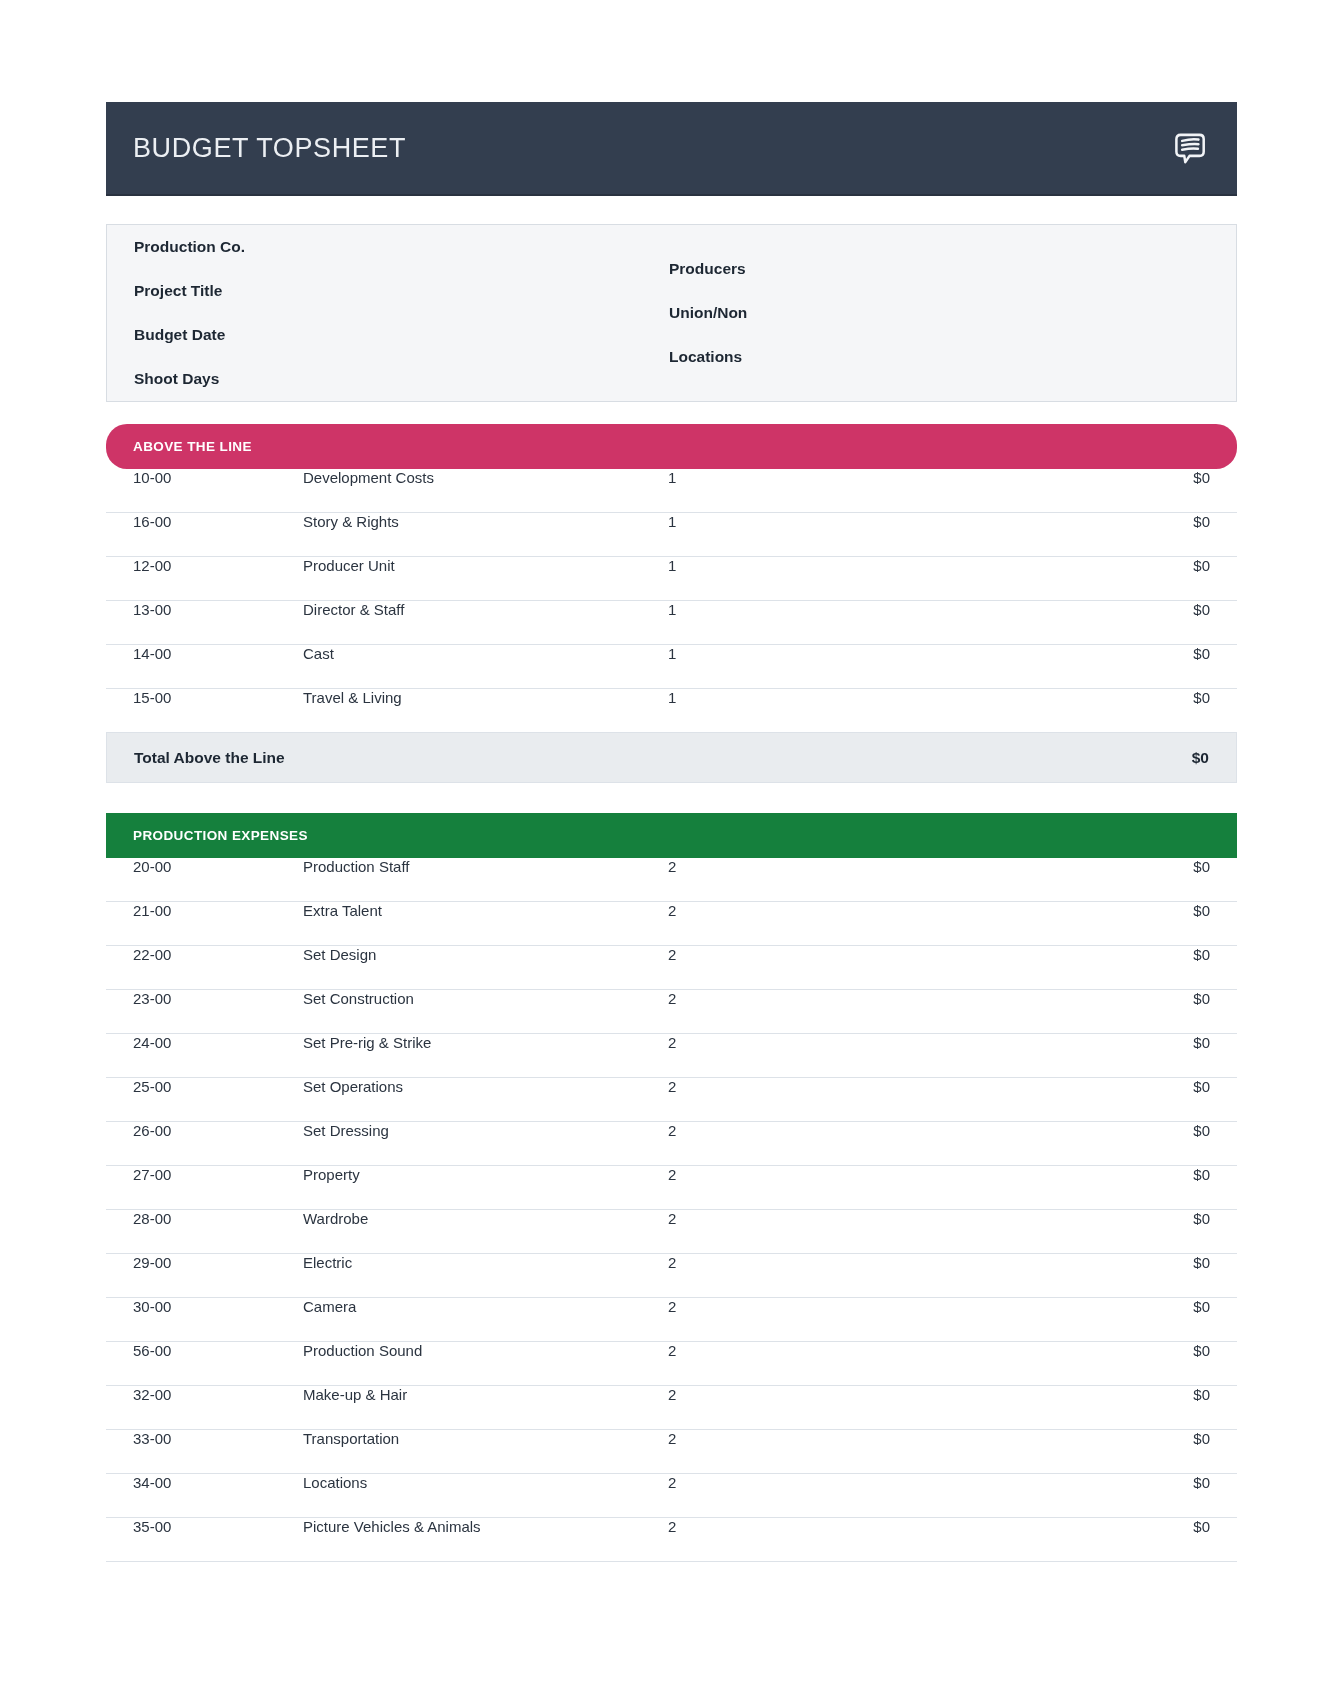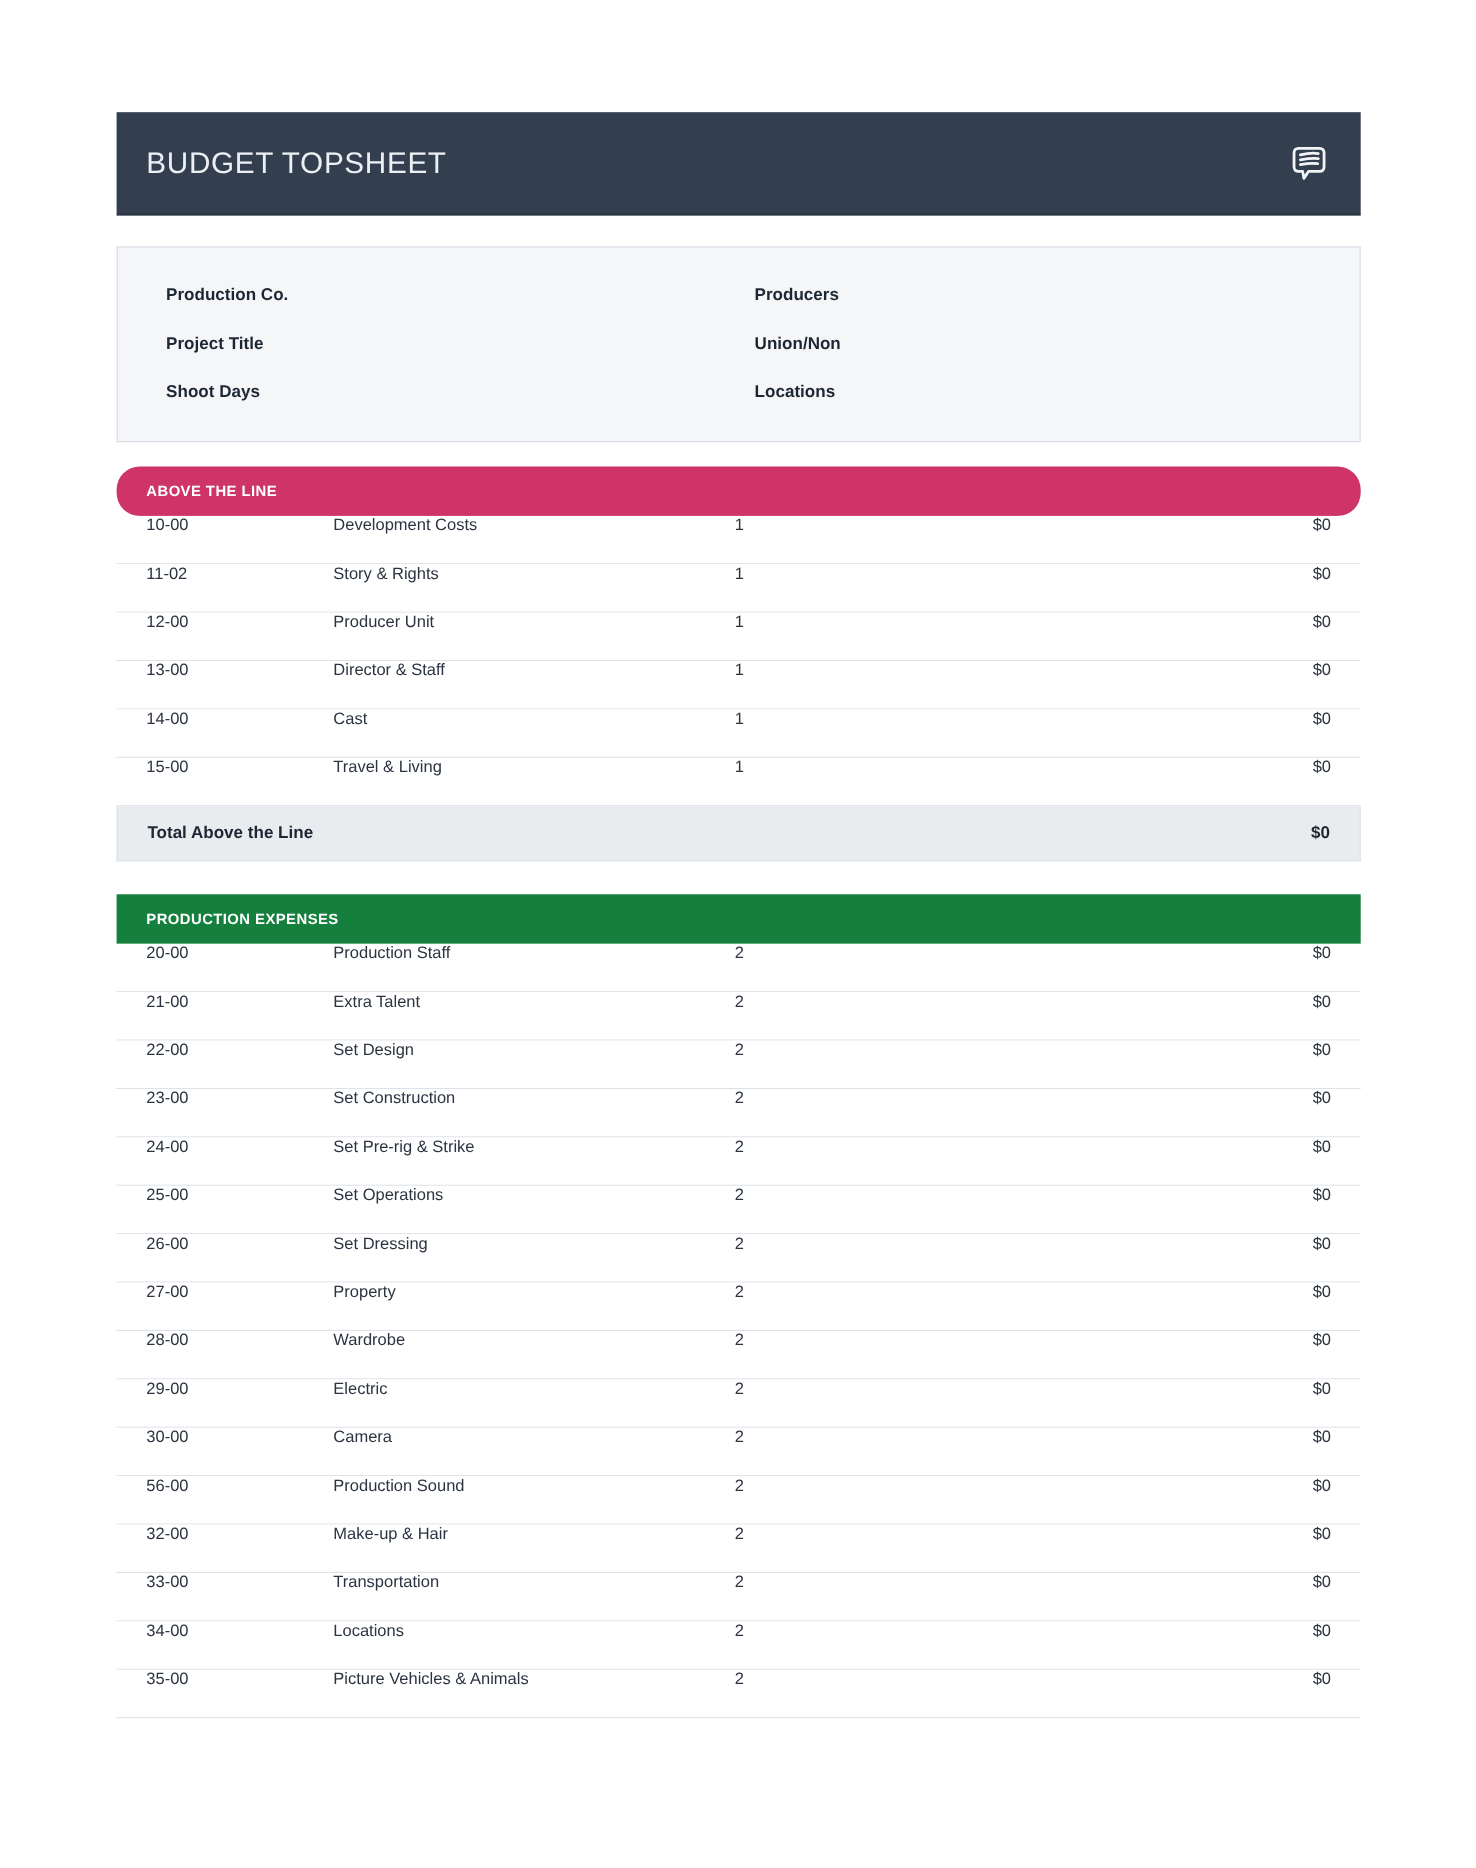--- a/index.html
+++ b/index.html
@@ -51,21 +51,20 @@
   }
   .info-col { display: flex; flex-direction: column; }
   .info-col.left  { width: 562px; padding-left: 27px; box-sizing: border-box; }
   .info-col.right { flex: 1; }
   .info-field {
     height: 44px;
     display: flex; align-items: center;
     font-size: 15.5px;
     font-weight: 700;
     color: #1d2733;
-    margin-left: 17px;
   }
   
   .section-bar {
     margin-top: 22px;
     height: 45px;
     display: flex; align-items: center;
     padding: 0 27px;
     box-sizing: border-box;
   }
   .section-bar.gap-large { margin-top: 30px; }
@@ -122,41 +121,42 @@
         <path d="M13.5 17.4 C19.5 16.4 25.5 16 29 16.4"></path>
         <path d="M13.5 21.6 C19 20.6 25 20.2 28.5 20.8"></path>
       </svg>
     </button>
   </div>
 
   <div class="info-panel">
     <div class="info-col left">
       <div class="info-field">Production Co.</div>
       <div class="info-field">Project Title</div>
+      <div class="info-field">Budget Date</div>
       <div class="info-field">Shoot Days</div>
     </div>
     <div class="info-col right">
       <div class="info-field">Producers</div>
       <div class="info-field">Union/Non</div>
       <div class="info-field">Locations</div>
     </div>
   </div>
 
   <div class="section-bar" style="background: rgb(206, 52, 103); border-radius: 21px;">
     <span class="section-bar-title">ABOVE THE LINE</span>
   </div>
   <div>
       <div class="trow">
         <div class="cell col-account">10-00</div>
         <div class="cell col-category">Development Costs</div>
         <div class="cell col-page">1</div>
         <div class="cell col-amount">$0</div>
       </div>
       <div class="trow">
-        <div class="cell col-account">11-02</div>
+        <div class="cell col-account">16-00</div>
         <div class="cell col-category">Story &amp; Rights</div>
         <div class="cell col-page">1</div>
         <div class="cell col-amount">$0</div>
       </div>
       <div class="trow">
         <div class="cell col-account">12-00</div>
         <div class="cell col-category">Producer Unit</div>
         <div class="cell col-page">1</div>
         <div class="cell col-amount">$0</div>
       </div>

